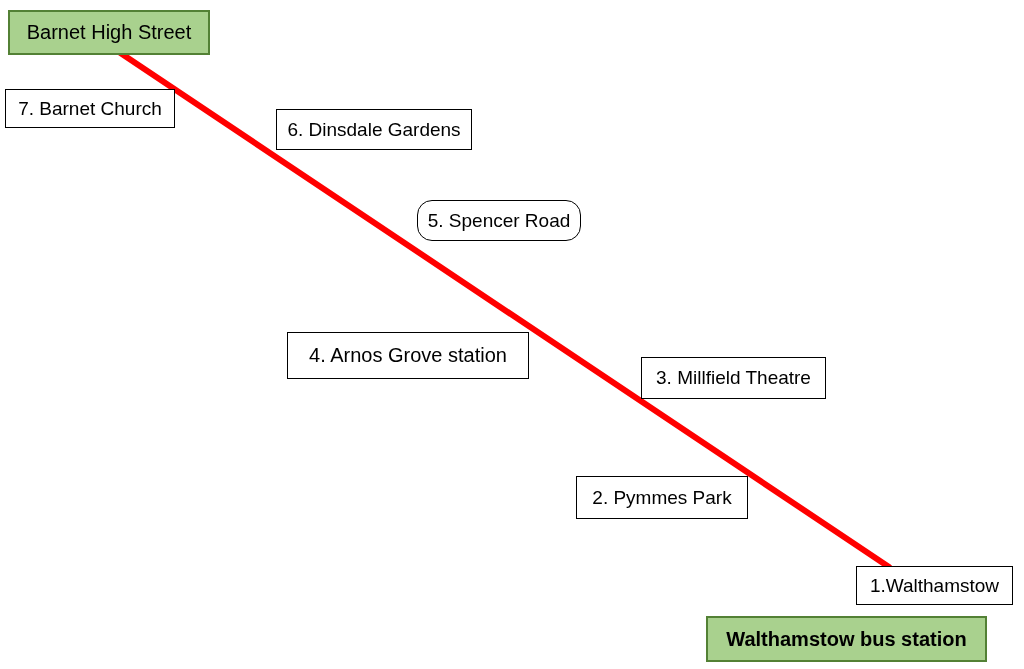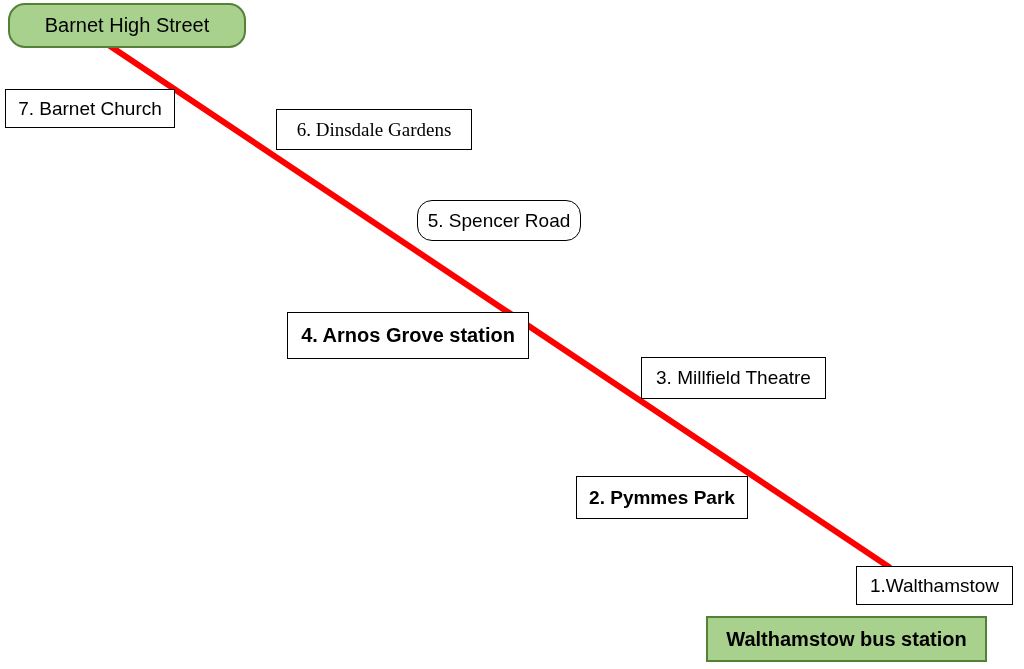--- a/index.html
+++ b/index.html
@@ -40,28 +40,28 @@
   }
   .terminus-box {
     background: var(--terminus-fill, #a9d18e);
     border: 2px solid var(--terminus-border, #538135);
     font-size: 20px;
   }
   .terminus-box.bold {
     font-weight: bold;
   }
   
-  .terminus-top    { left: 8px;   top: 3px;   width: 238px; height: 45px; border-radius: 17px; }
+  .terminus-top    { left: 8px;   top: 10px;   width: 202px; height: 45px; }
   .terminus-bottom { left: 706px; top: 616px; width: 281px; height: 46px; }
   .stop-7 { left: 5px;   top: 89px;  width: 170px; height: 39px; }
-  .stop-6 { left: 276px; top: 109px; width: 196px; height: 41px; font-family: Liberation Serif, serif; }
+  .stop-6 { left: 276px; top: 109px; width: 196px; height: 41px; }
   .stop-5 { left: 417px; top: 200px; width: 164px; height: 41px; border-radius: 15px; }
-  .stop-4 { left: 287px; top: 312px; width: 242px; height: 47px; font-size: 20px; font-weight: bold; }
+  .stop-4 { left: 287px; top: 332px; width: 242px; height: 47px; font-size: 20px; }
   .stop-3 { left: 641px; top: 357px; width: 185px; height: 42px; align-items: center; }
-  .stop-2 { left: 576px; top: 476px; width: 172px; height: 43px; font-weight: bold; }
+  .stop-2 { left: 576px; top: 476px; width: 172px; height: 43px; }
   .stop-1 { left: 856px; top: 566px; width: 157px; height: 39px; align-items: center; }
 </style>
 </head>
 <body>
 
 <div class="canvas">
 
   <svg class="route-svg" viewBox="0 0 1024 669" xmlns="http://www.w3.org/2000/svg">
     <line x1="107" y1="44" x2="889" y2="567" stroke-width="6" stroke-linecap="round" stroke="#FF0000"></line>
   </svg>

